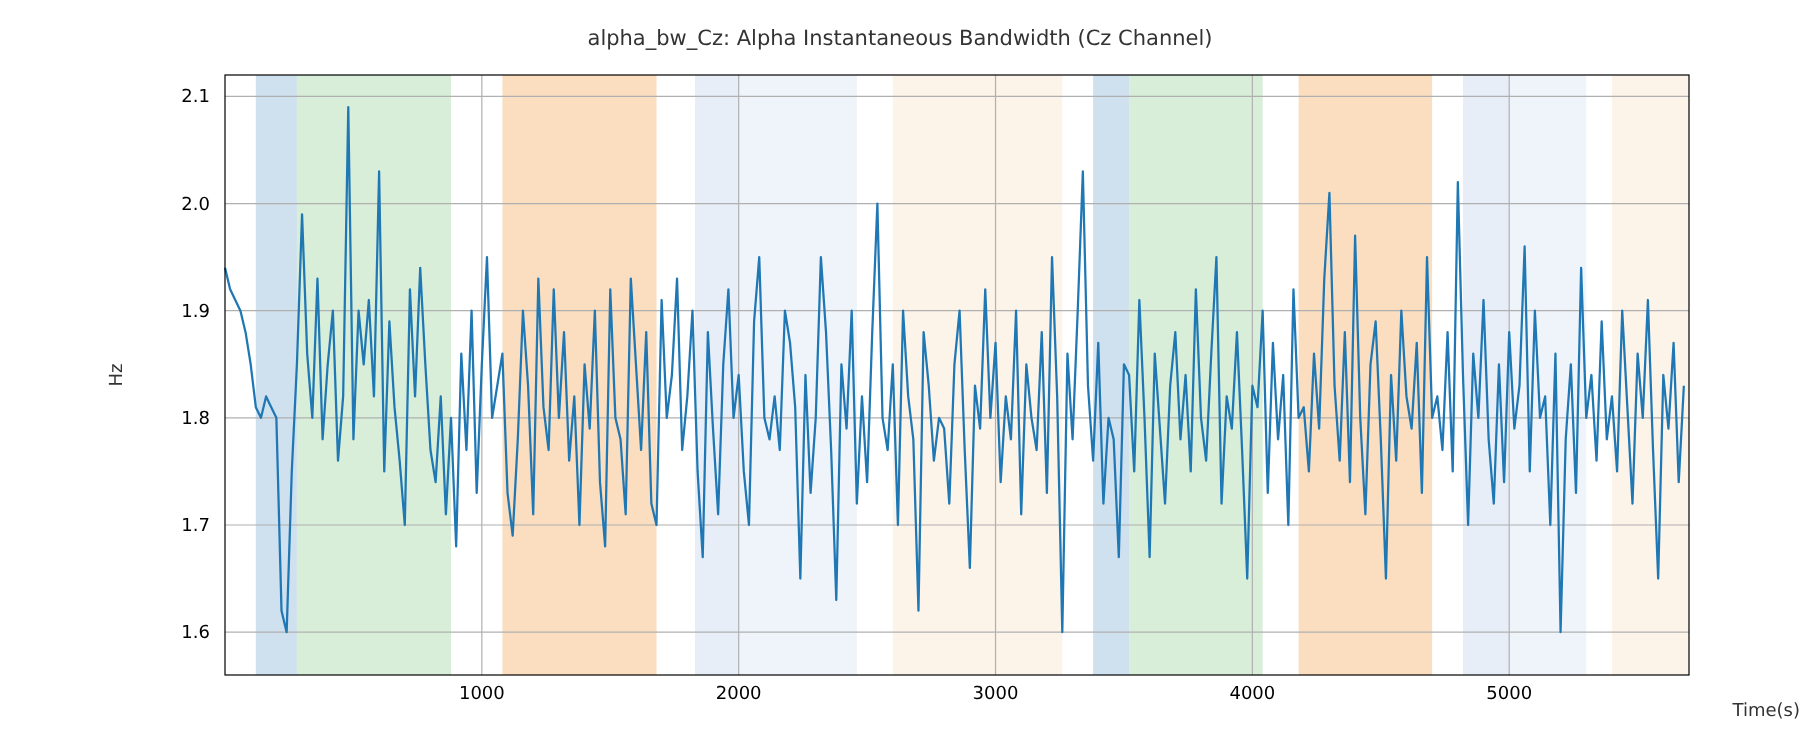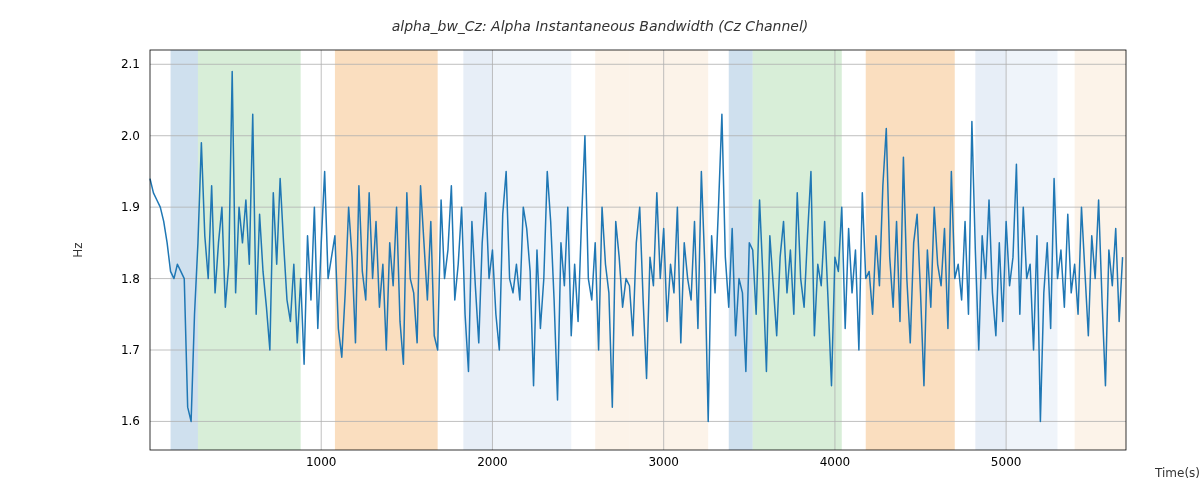--- a/index.html
+++ b/index.html
@@ -17,21 +17,20 @@
     width: 1200px;
     height: 500px;
   }
   .title {
     position: absolute;
     width: 100%;
     top: 18px;
     text-align: center;
     font-size: 14px;
     font-weight: 500;
-    font-style: italic;
   }
   .ylabel {
     position: absolute;
     top: 0;
     left: 70px;
     height: 500px;
     display: flex;
     align-items: center;
   }
   .ylabel span {

